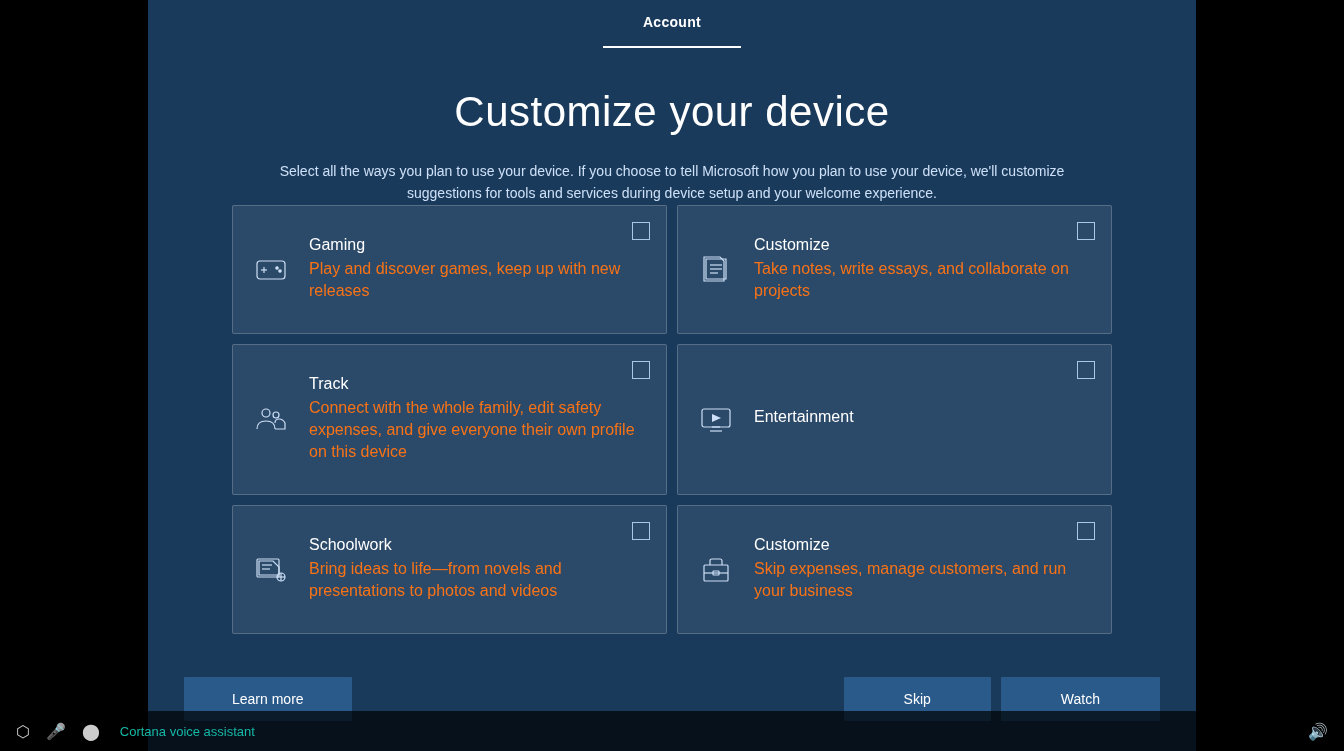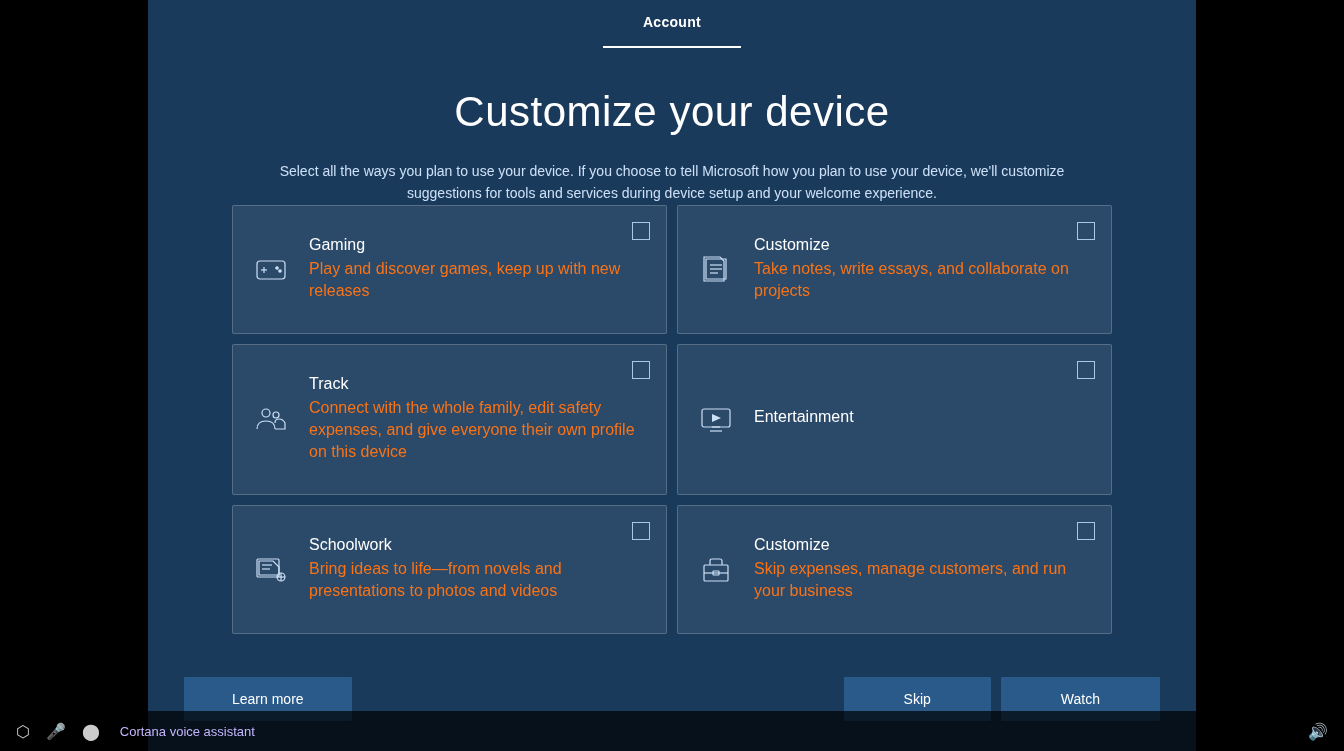--- a/index.html
+++ b/index.html
@@ -200,21 +200,21 @@
       gap: 16px;
     }
 
     .taskbar-icon {
       color: #ccc;
       font-size: 16px;
       cursor: pointer;
     }
 
     #cortana-text {
-      color: #c4b5fd;
+      color: #14b8a6;
       font-size: 13px;
       margin-left: 4px;
     }
 
     #volume-icon {
       margin-left: auto;
       color: #ccc;
       font-size: 16px;
     }
   </style>

